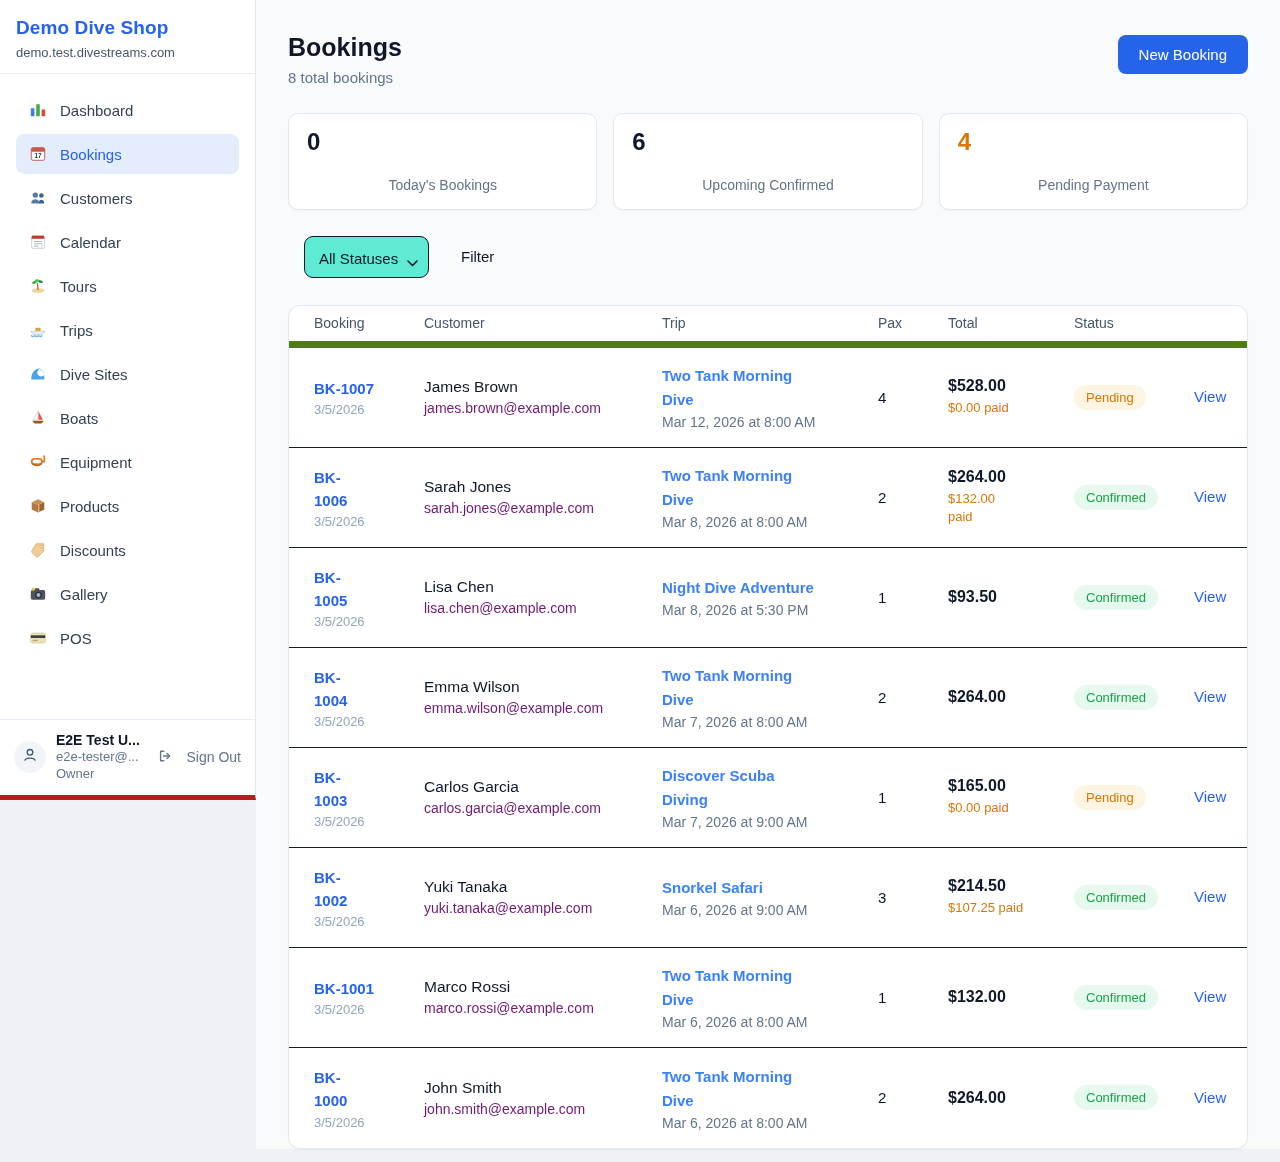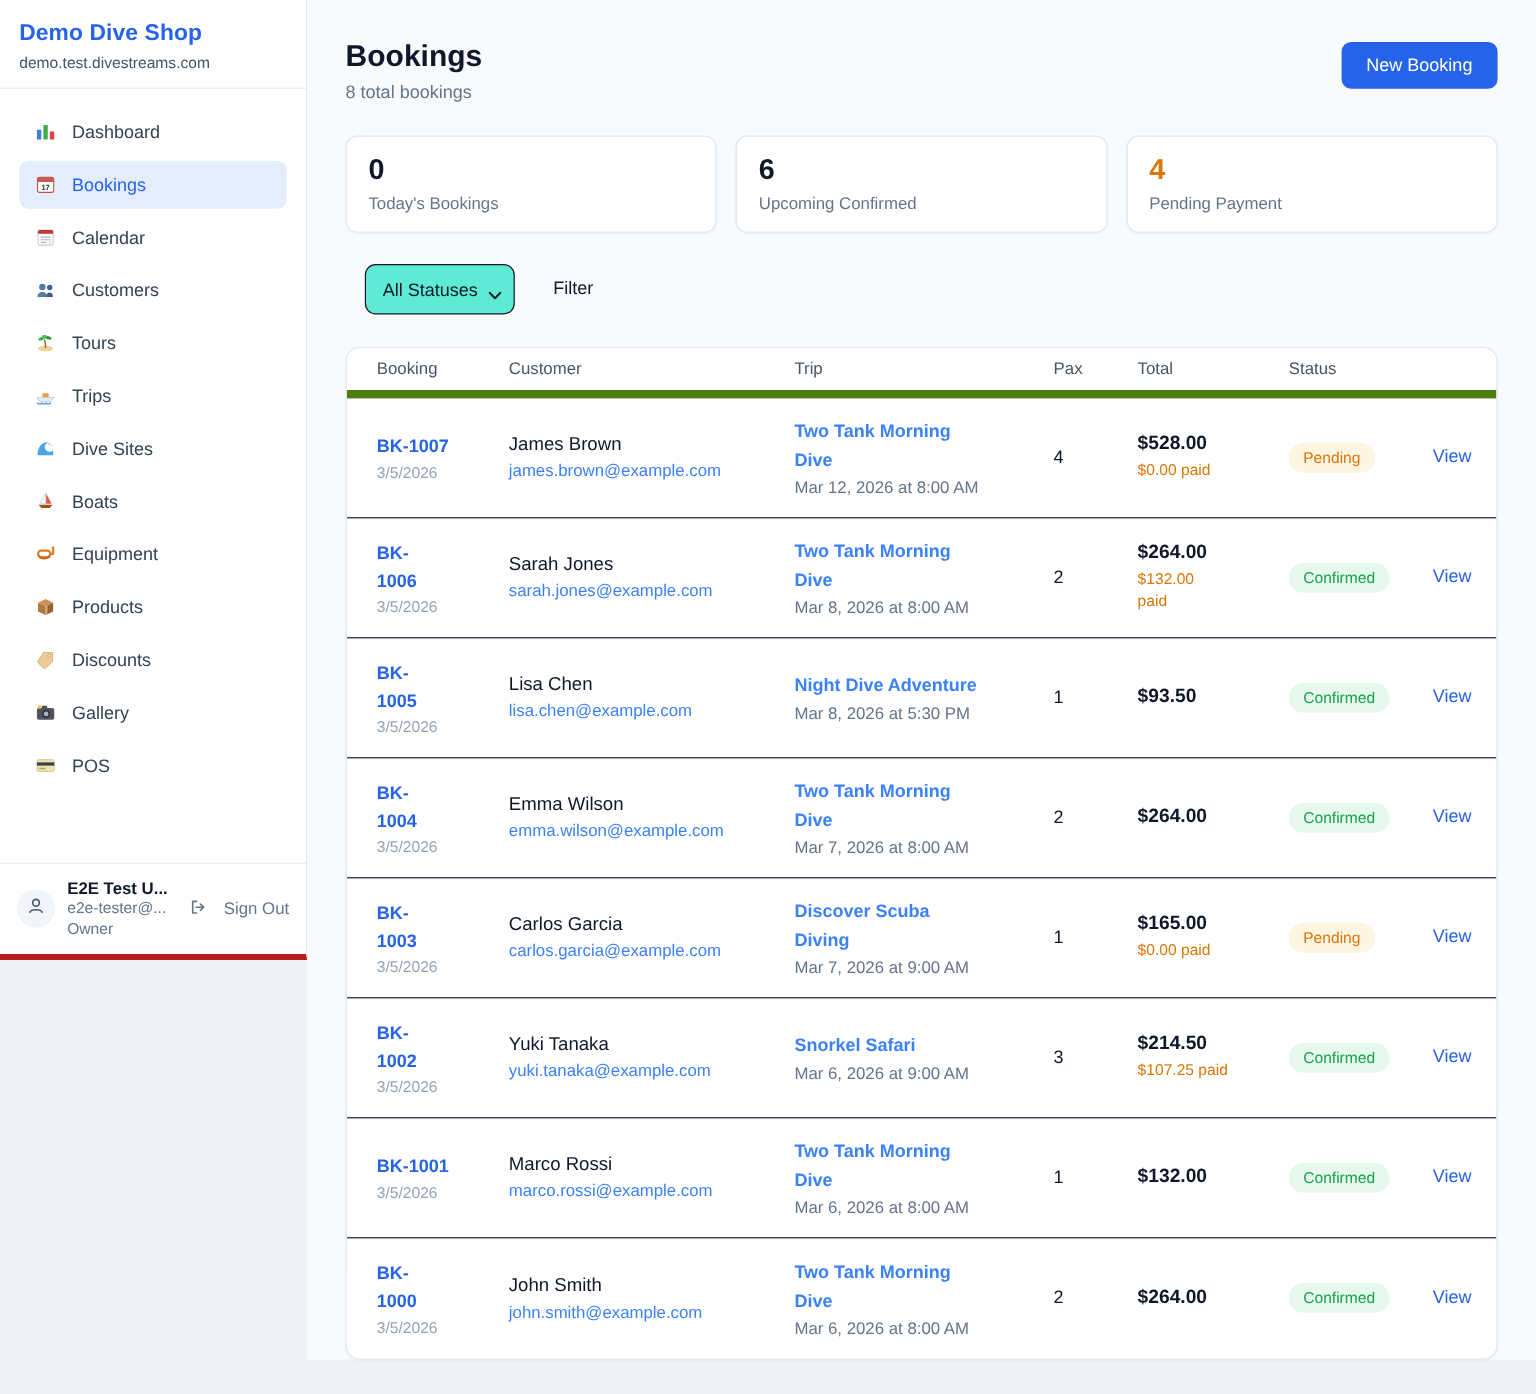--- a/index.html
+++ b/index.html
@@ -58,21 +58,21 @@
     font-family:inherit; font-size:15px; font-weight:500;
     padding:11px 21px; cursor:pointer; margin-top:2px;
   }
 
   .stats { display:grid; grid-template-columns:repeat(3,1fr); gap:16px; margin-bottom:26px; }
   .stat-card {
     background:#fff; border:1px solid #e2e8f0; border-radius:10px;
     padding:14px 18px 16px 18px; box-shadow:0 1px 2px rgba(15,23,42,.04);
   }
   .stat-value { font-size:24px; font-weight:700; line-height:1.2; }
-  .stat-label { margin-top:4px; font-size:14px; color:#64748b; }
+  .stat-label { margin-top:20px; font-size:14px; color:#64748b;text-align:center; }
 
   .filter-row { display:flex; align-items:center; margin-bottom:27px; }
   .search-wrap { flex:1; }
   .search-input {
     width:100%; height:42px; border:1.5px solid #0f172a; border-radius:9px;
     padding:0 16px; font-family:inherit; font-size:15px; color:#0f172a; background:#fff; outline:none;
   }
   .search-input::placeholder { color:#94a3b8; }
   .select-wrap { position:relative; margin-left:16px; }
   .status-select {
@@ -101,21 +101,21 @@
     height:42px; align-items:center;
     border-bottom:7px solid #4d7c0f;
     font-size:14px; color:#475569; font-weight:500;
   }
   .t-row { height:100px; align-items:center; border-bottom:1px solid #141c2b; }
   .t-row:last-child { border-bottom:none; }
   .cell { padding-right:14px; }
   .bk-id { font-size:15px; font-weight:600; color:#2563eb; text-decoration:none; white-space:pre-line; line-height:1.55; cursor:pointer; display:inline-block; }
   .bk-date { margin-top:2px; font-size:13px; color:#94a3b8; }
   .cust-name { font-size:15.5px; color:#0f172a; }
-  .cust-email { margin-top:4px; font-size:14px; color:#3b82f6; }
+  .cust-email { margin-top:4px; font-size:14px; color:#701a75; }
   .trip-name { font-size:15px; font-weight:600; color:#3b82f6; white-space:pre-line; line-height:1.6; }
   .trip-date { margin-top:2px; font-size:14px; color:#64748b; }
   .pax { font-size:15px; color:#0f172a; }
   .total-amt { font-size:16px; font-weight:700; color:#0f172a; }
   .paid-amt { margin-top:4px; font-size:13px; color:#d97706; white-space:pre-line; line-height:1.4; }
   .badge {
     display:inline-block; padding:5px 12px; border-radius:999px;
     font-size:13px; font-weight:500;
   }
   .view-link { font-size:15px; font-weight:500; color:#2563eb; text-decoration:none; cursor:pointer; }
@@ -147,38 +147,38 @@
               <rect x="2.5" y="3" width="15" height="14" rx="2" fill="#fff" stroke="#b9524a" stroke-width="1"></rect>
               <path d="M2.5 5 a2 2 0 0 1 2-2 h11 a2 2 0 0 1 2 2 v2.5 h-15 z" fill="#c9574e"></path>
               <text x="10" y="14.6" font-size="7" font-weight="bold" fill="#333" text-anchor="middle" font-family="Liberation Sans, sans-serif">17</text>
             </svg>
           </span>
     <span class="nav-label">Bookings</span>
   </div>
         <div class="nav-item">
     <span class="nav-icon">
             <svg width="18" height="18" viewBox="0 0 20 20">
+              <circle cx="7" cy="6.8" r="3" fill="#557aa5"></circle>
+              <path d="M2.5 16 c0-3.2 2-4.6 4.5-4.6 s4.5 1.4 4.5 4.6 z" fill="#557aa5"></path>
+              <circle cx="13.8" cy="7.3" r="2.5" fill="#3f608a"></circle>
+              <path d="M10.8 16 c0-2.8 1.4-4 3-4 s3 1.2 3 4 z" fill="#3f608a"></path>
+            </svg>
+          </span>
+    <span class="nav-label">Customers</span>
+  </div>
+        <div class="nav-item">
+    <span class="nav-icon">
+            <svg width="18" height="18" viewBox="0 0 20 20">
               <rect x="3" y="3" width="14" height="14" rx="1.5" fill="#fff" stroke="#c4ccd6" stroke-width="1"></rect>
               <path d="M3 4.5 a1.5 1.5 0 0 1 1.5-1.5 h11 a1.5 1.5 0 0 1 1.5 1.5 v2 h-14 z" fill="#c0392b"></path>
               <path d="M5.5 9.5 h9 M5.5 12 h9 M5.5 14.5 h5" stroke="#aab4c0" stroke-width="1.1"></path>
               <path d="M17 13 l-4 4 v-4 z" fill="#dfe5ea"></path>
             </svg>
           </span>
     <span class="nav-label">Calendar</span>
-  </div>
-        <div class="nav-item">
-    <span class="nav-icon">
-            <svg width="18" height="18" viewBox="0 0 20 20">
-              <circle cx="7" cy="6.8" r="3" fill="#557aa5"></circle>
-              <path d="M2.5 16 c0-3.2 2-4.6 4.5-4.6 s4.5 1.4 4.5 4.6 z" fill="#557aa5"></path>
-              <circle cx="13.8" cy="7.3" r="2.5" fill="#3f608a"></circle>
-              <path d="M10.8 16 c0-2.8 1.4-4 3-4 s3 1.2 3 4 z" fill="#3f608a"></path>
-            </svg>
-          </span>
-    <span class="nav-label">Customers</span>
   </div>
         <div class="nav-item">
     <span class="nav-icon">
             <svg width="18" height="18" viewBox="0 0 20 20">
               <ellipse cx="10" cy="15" rx="7" ry="2.6" fill="#eed49a"></ellipse>
               <path d="M10 14.5 C10 10 9.5 8 9 6.5" stroke="#9a6b3a" stroke-width="1.4" fill="none"></path>
               <ellipse cx="6.2" cy="5.8" rx="3" ry="1.5" fill="#3fae49" transform="rotate(-20 6.2 5.8)"></ellipse>
               <ellipse cx="12.5" cy="5" rx="3" ry="1.5" fill="#2e9440" transform="rotate(15 12.5 5)"></ellipse>
               <ellipse cx="9" cy="3.8" rx="2.4" ry="1.3" fill="#4cc05a"></ellipse>
             </svg>

